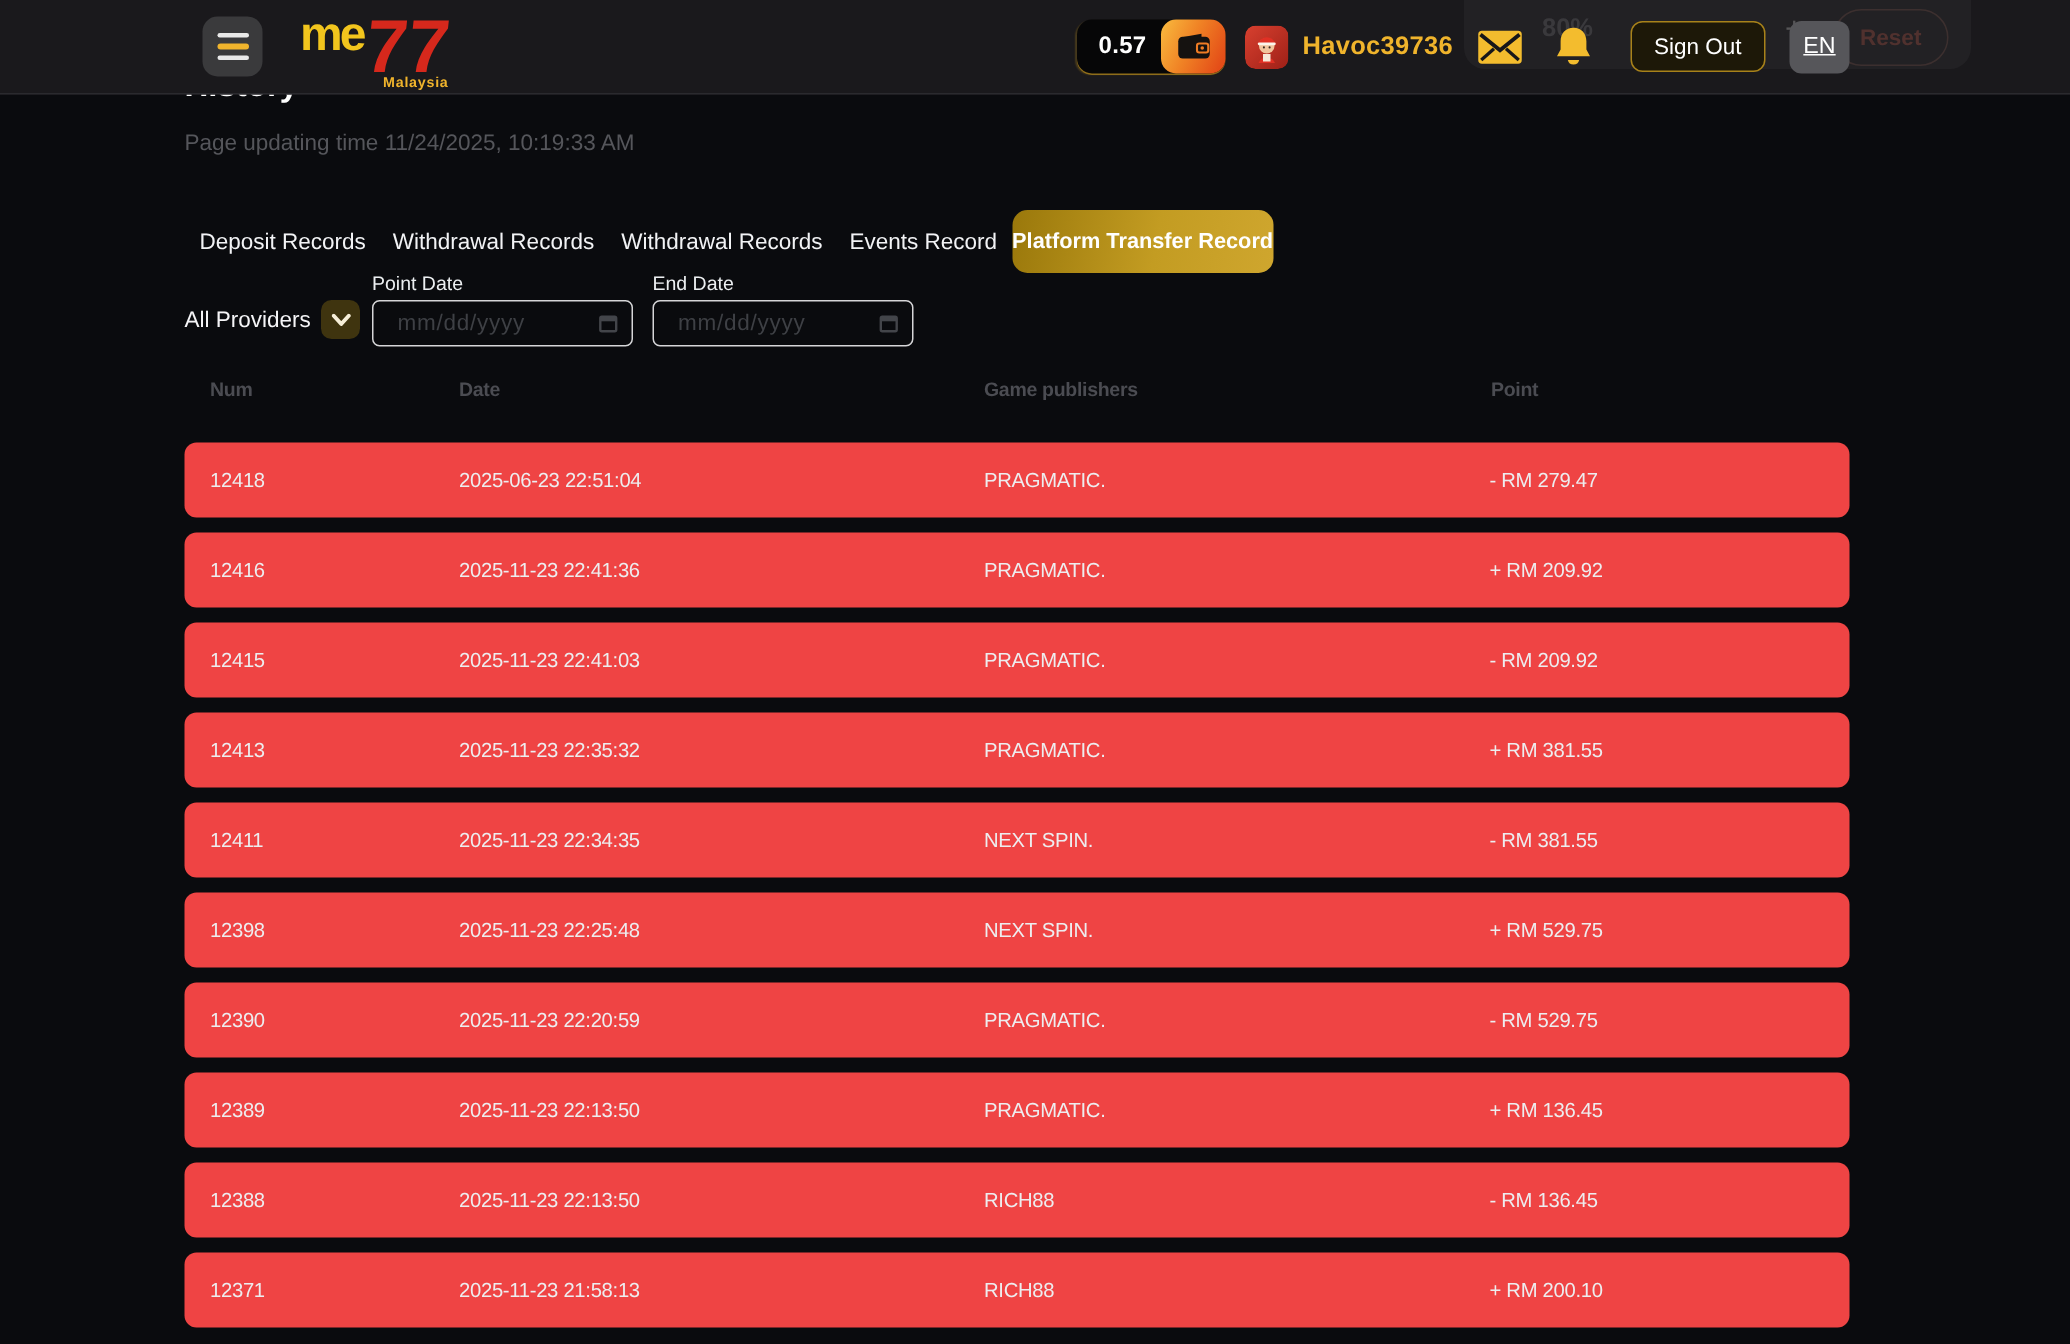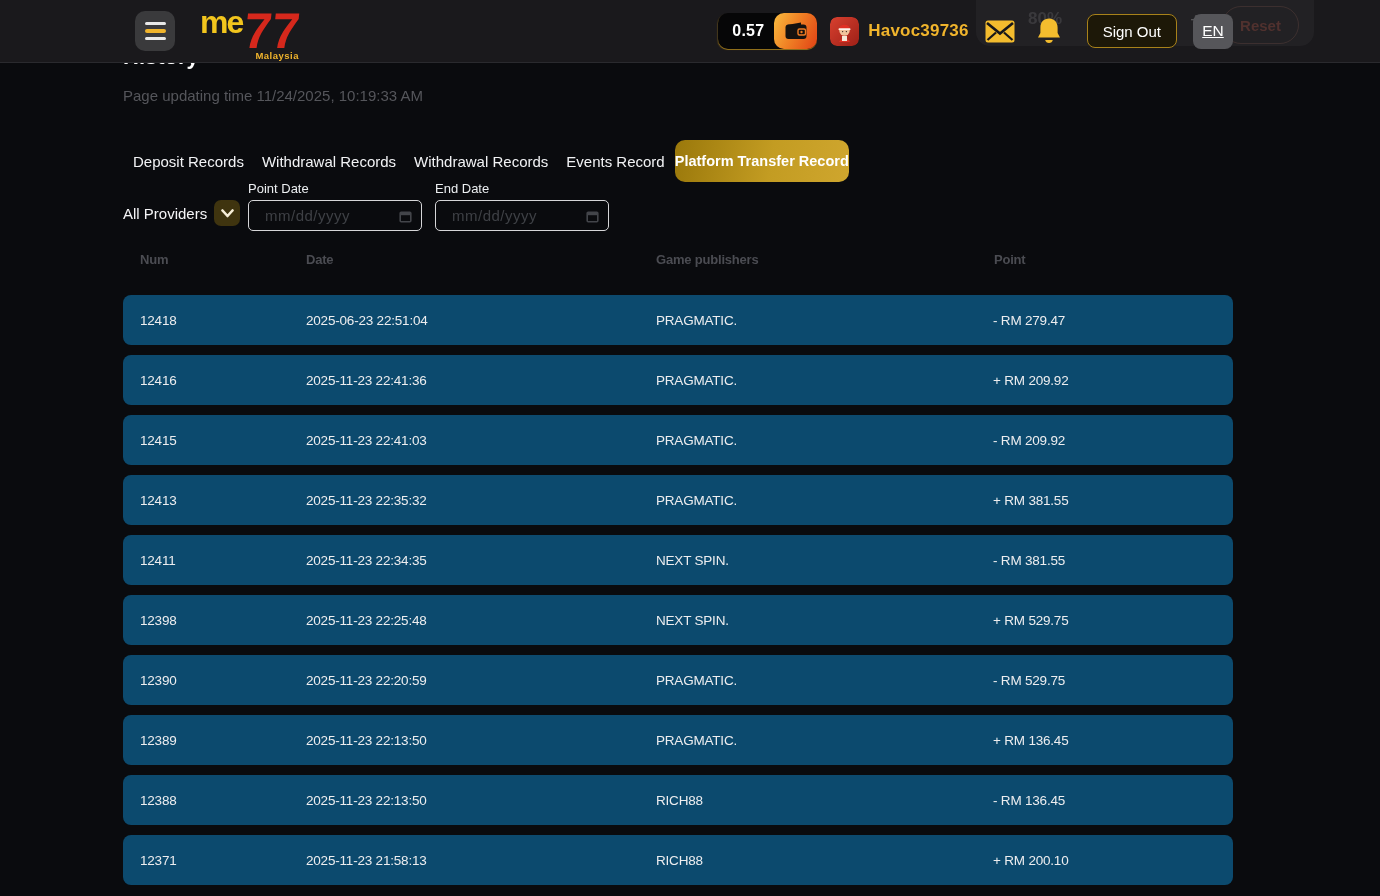--- a/index.html
+++ b/index.html
@@ -102,21 +102,21 @@
     width:174px; height:31px; background:transparent; border:1.5px solid #d6d6d8; border-radius:5px;
     padding:0 30px 0 16px; color:#9aa0a6; font-size:15px; letter-spacing:.5px; font-family:inherit;
   }
   .date-wrap input::placeholder { color:#3e4045; opacity:1; }
   .cal-icon { position:absolute; right:10px; top:9px; pointer-events:none; }
 
   .thead span { position:absolute; top:252px; font-size:13px; font-weight:bold; color:#4b4c52; letter-spacing:-.2px; }
   .th-num { left:140px; } .th-date { left:306px; } .th-pub { left:656px; } .th-point { left:994px; }
 
   .rows { position:absolute; top:295px; left:123px; width:1110px; }
-  .row { position:relative; height:50px; margin-bottom:10px; background:#0c4a6e; border-radius:8px; }
+  .row { position:relative; height:50px; margin-bottom:10px; background:#ef4444; border-radius:8px; }
   .cell { position:absolute; top:50%; transform:translateY(-50%); font-size:13.5px; color:#ededef; letter-spacing:-.2px; white-space:nowrap; }
   .c-num { left:17px; } .c-date { left:183px; } .c-pub { left:533px; } .c-point { left:870px; }
 </style>
 </head>
 <body>
 
 <h1 class="page-title">History</h1>
 <div class="updated-time">Page updating time 11/24/2025, 10:19:33 AM</div>
 
 <nav class="tabs">

